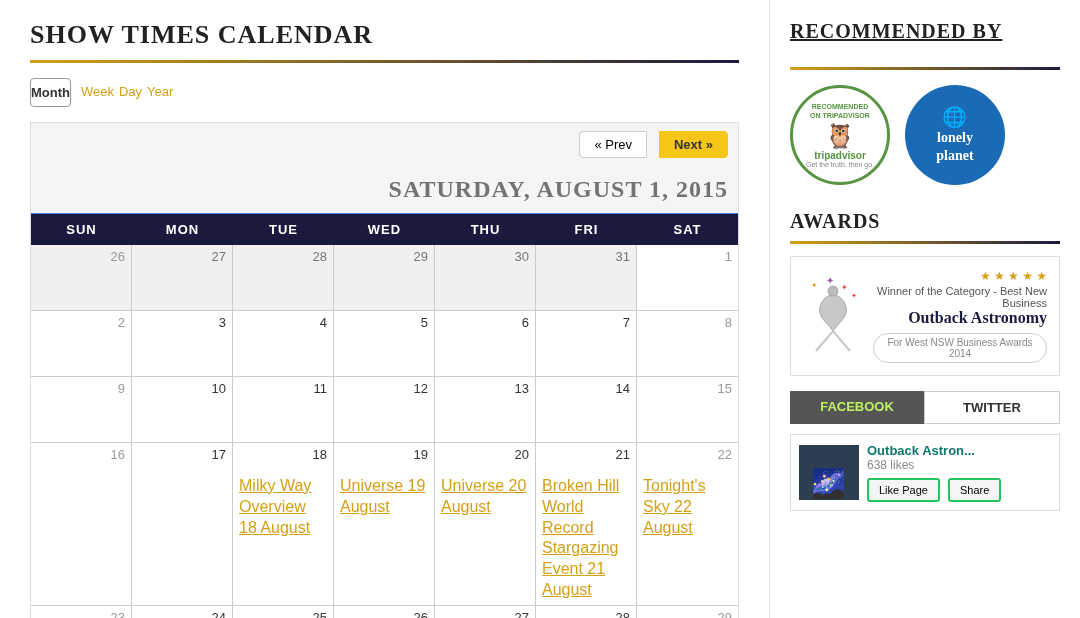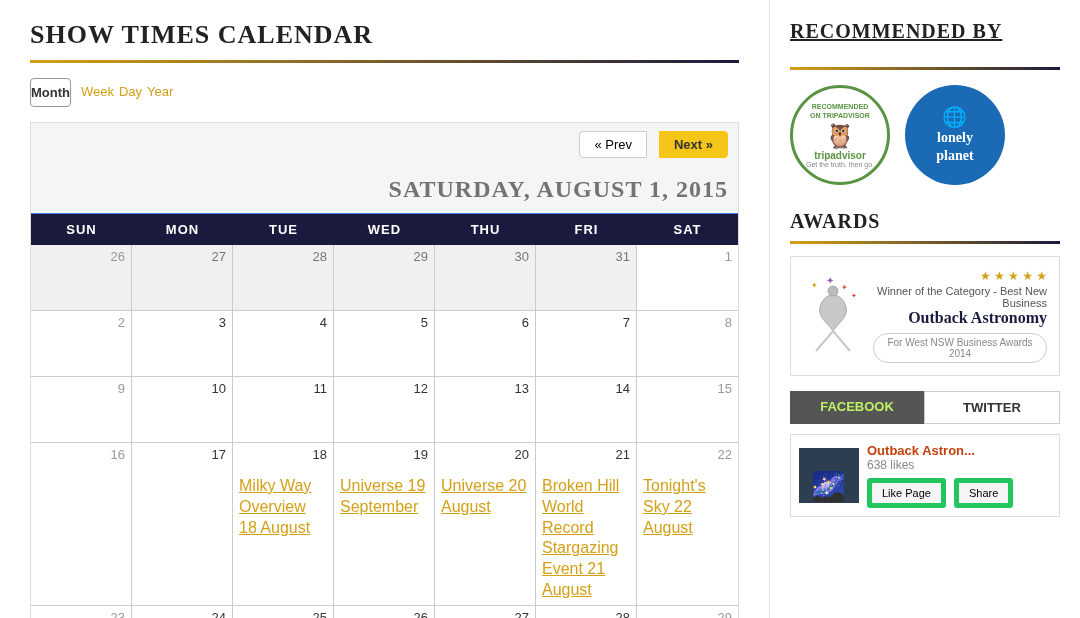--- a/index.html
+++ b/index.html
@@ -85,24 +85,24 @@
     
     
     .social-tabs { display: flex; margin-bottom: 10px; }
     .social-tab { flex: 1; padding: 8px; text-align: center; font-size: 13px; font-weight: bold; cursor: pointer; border: 1px solid #ccc; }
     .social-tab.facebook { background: #555; color: #bef264; border: none; }
     .social-tab.twitter { background: #fff; color: #333; border: 1px solid #ccc; }
     
     .fb-preview { display: flex; gap: 8px; align-items: center; border: 1px solid #ddd; padding: 8px; background: #fff; }
     .fb-thumb { width: 60px; height: 55px; background: #2c3e50; display: flex; align-items: flex-end; justify-content: center; overflow: hidden; }
     .fb-info { flex: 1; }
-    .fb-name { font-size: 13px; font-weight: bold; color: #c2410c; }
+    .fb-name { font-size: 13px; font-weight: bold; color: #0f766e; }
     .fb-likes { font-size: 12px; color: #888; }
     .fb-actions { display: flex; gap: 8px; margin-top: 6px; }
-    .fb-action-btn { padding: 4px 10px; font-size: 11px; border: 5px solid #22c55e; border-radius: 3px; cursor: pointer; background: #f5f5f5; display: flex; align-items: center; gap: 4px; }
+    .fb-action-btn { padding: 4px 10px; font-size: 11px; border: 2px solid #22c55e; border-radius: 3px; cursor: pointer; background: #f5f5f5; display: flex; align-items: center; gap: 4px; }
   </style>
 </head>
 <body>
 
 <div class="page-wrapper">
 
   <div class="main-col">
     <h1 class="page-title">SHOW TIMES CALENDAR</h1>
     <div class="title-bar"></div>
 
@@ -209,21 +209,21 @@
               </div>
               <div class="cal-cell">
                 <div class="cell-date current-month">17</div>
               </div>
               <div class="cal-cell">
                 <div class="cell-date current-month">18</div>
                 <div class="event">Milky Way Overview 18 August</div>
               </div>
               <div class="cal-cell">
                 <div class="cell-date current-month">19</div>
-                <div class="event">Universe 19 September</div>
+                <div class="event">Universe 19 August</div>
               </div>
               <div class="cal-cell">
                 <div class="cell-date current-month">20</div>
                 <div class="event">Universe 20 August</div>
               </div>
               <div class="cal-cell">
                 <div class="cell-date current-month">21</div>
                 <div class="event">Broken Hill World Record Stargazing Event 21 August</div>
               </div>
               <div class="cal-cell">

